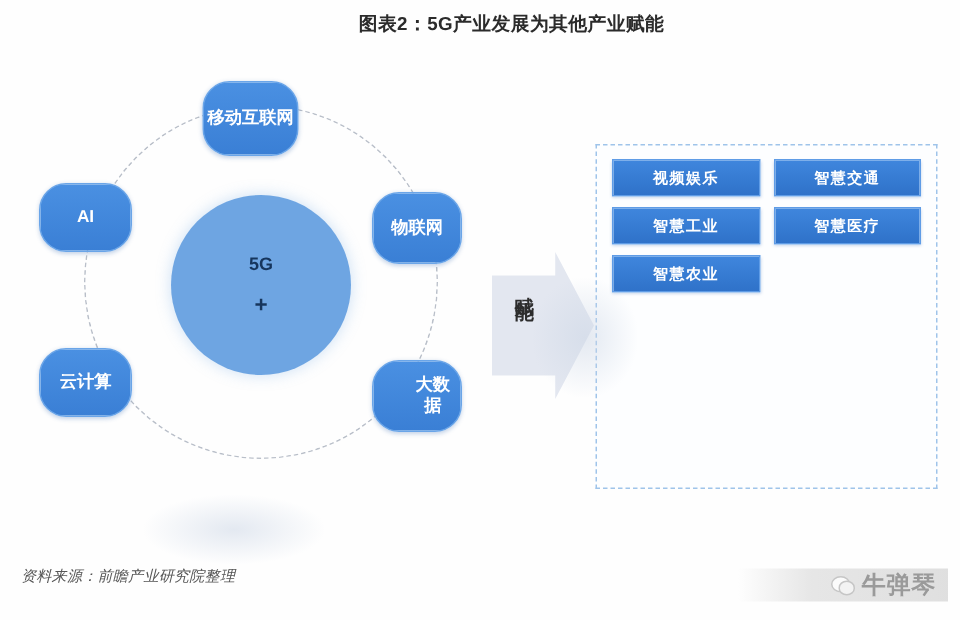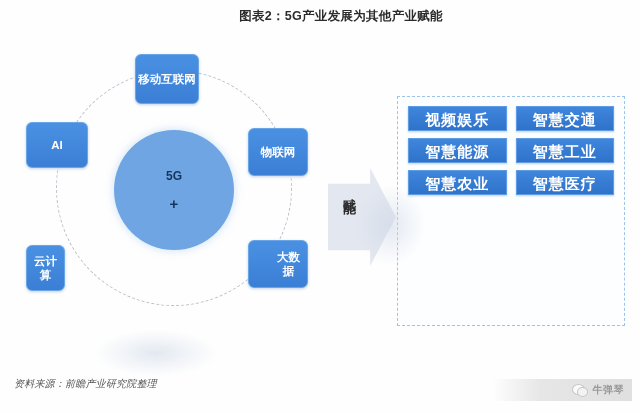--- a/index.html
+++ b/index.html
@@ -74,37 +74,37 @@
     font-size: 15px;
     font-weight: bold;
     color: #16355c;
     line-height: 1;
   }
 
   .node-box {
     position: absolute;
     background: linear-gradient(180deg, #4a90e2 0%, #3a7fd5 100%);
     border: 1px solid #6aa5e8;
-    border-radius: 6px;
+    border-radius: 18px;
     color: #ffffff;
     font-size: 11.5px;
     font-weight: bold;
     line-height: 1.25;
     text-align: center;
     display: flex;
     align-items: center;
     justify-content: center;
     box-shadow: 0 1px 3px rgba(60,110,180,0.30);
     box-sizing: border-box;
     padding: 2px;
   }
   #node-mobile-internet { left: 127px; top: 22px;  width: 64px; height: 50px; }
   #node-ai             { left: 18px;  top: 90px;  width: 62px; height: 46px; }
   #node-iot            { left: 240px; top: 96px;  width: 60px; height: 48px; }
-  #node-cloud          { left: 18px;  top: 200px; width: 39px; height: 46px; margin-top: 13px; }
+  #node-cloud          { left: 18px;  top: 200px; width: 62px; height: 46px; }
   #node-bigdata        { left: 240px; top: 208px; width: 60px; height: 48px; padding-left: 23px; }
   #node-bigvideo       { left: 133px; top: 270px; width: 62px; height: 46px; }
 
   
   #enable-arrow-wrap {
     position: absolute;
     left: 328px;
     top: 168px;
     width: 68px;
     height: 98px;
@@ -143,21 +143,21 @@
   }
   #applications-grid {
     display: grid;
     grid-template-columns: 1fr 1fr;
     gap: 7px 9px;
   }
   .app-box {
     background: linear-gradient(180deg, #3f86dd 0%, #2f72c9 100%);
     border: 1px solid #5f9ce6;
     color: #ffffff;
-    font-size: 15px;
+    font-size: 10px;
     font-weight: bold;
     text-align: center;
     height: 25px;
     line-height: 25px;
     letter-spacing: 1px;
     box-shadow: 0 1px 2px rgba(50,100,175,0.30);
     box-sizing: border-box;
   }
   #app-box-other {
     margin-top: 9px;
@@ -216,21 +216,21 @@
   }
   #watermark-icon .bub-b {
     position: absolute;
     right: 0; bottom: 0;
     width: 9px; height: 7.5px;
     background: #f3f3f3;
     border: 1px solid #c6c6c6;
     border-radius: 50%;
   }
   #watermark-text {
-    font-size: 10px;
+    font-size: 16px;
     font-weight: bold;
     color: #9a9a9a;
     letter-spacing: 0.5px;
   }
 
   
   .blotch {
     position: absolute;
     background: radial-gradient(ellipse at center, rgba(205,215,230,0.55) 0%, rgba(255,255,255,0) 72%);
     pointer-events: none;
@@ -266,24 +266,23 @@
 
 <div id="enable-arrow-wrap">
   <div id="enable-arrow-shape"></div>
   <div id="enable-arrow-label">赋能</div>
 </div>
 
 <div id="applications-panel">
   <div id="applications-grid">
     <div class="app-box">视频娱乐</div>
     <div class="app-box">智慧交通</div>
-    <div class="app-box">智慧能源</div>
     <div class="app-box">智慧工业</div>
+    <div class="app-box">智慧医疗</div>
     <div class="app-box">智慧农业</div>
-    <div class="app-box">智慧医疗</div>
   </div>
 </div>
 
 <div class="blotch" id="blotch-left"></div>
 <div class="blotch" id="blotch-bot"></div>
 
 <div id="source-note">资料来源：前瞻产业研究院整理</div>
 
 <div id="watermark">
   <div id="watermark-icon">

